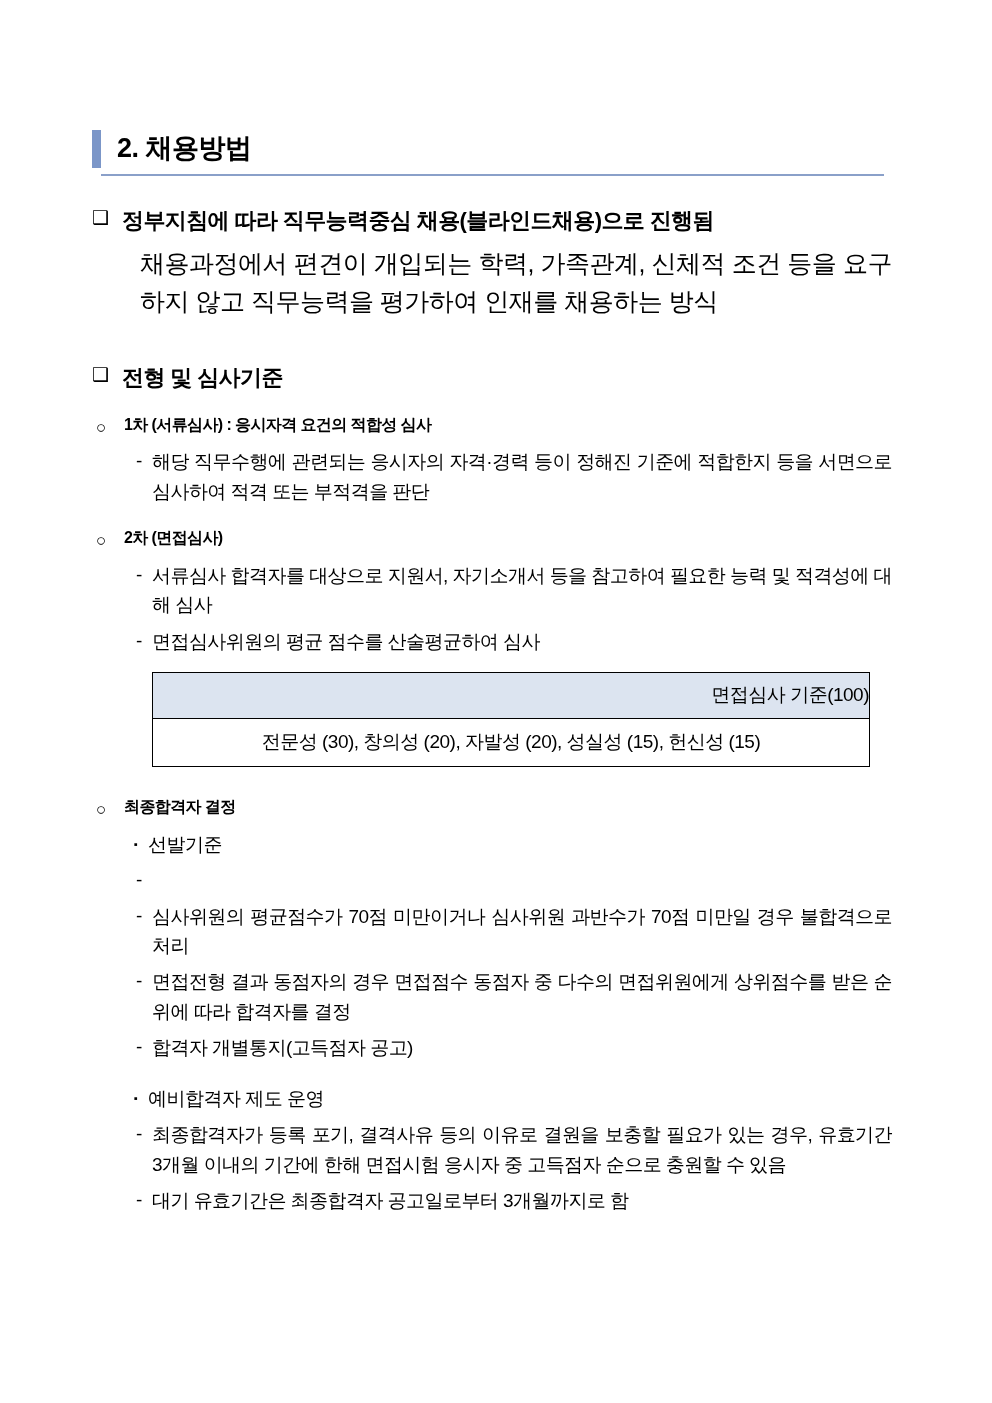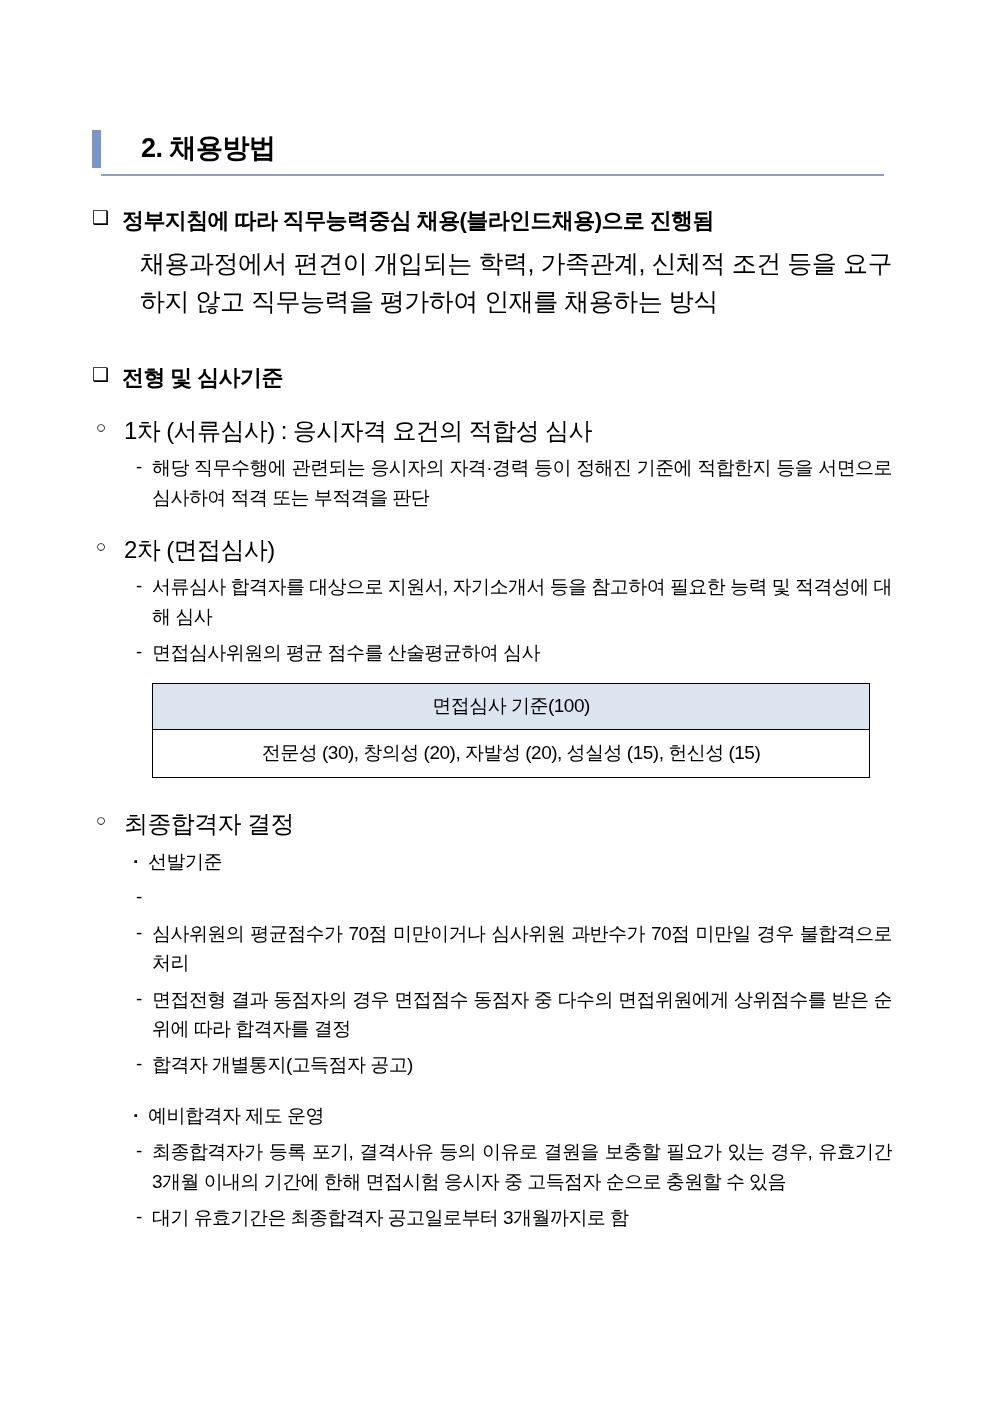--- a/index.html
+++ b/index.html
@@ -35,21 +35,20 @@
     height: 38px;
     background: #7b96c8;
     flex: 0 0 auto;
   }
   .section-title {
     font-size: 27px;
     font-weight: bold;
     letter-spacing: -0.5px;
     line-height: 1.1;
     padding-left: 2px;
-    margin-left: 24px;
   }
   .title-underline {
     height: 2px;
     background: #8aa0c9;
     margin: 4px 0 0 9px;
     width: 783px;
   }
 
   
   .lvl1 {
@@ -85,22 +84,22 @@
     margin-top: 22px;
   }
   .lvl2 .bullet {
     font-size: 17px;
     line-height: 1.5;
     width: 28px;
     flex: 0 0 auto;
     padding-left: 4px;
   }
   .lvl2 .text {
-    font-size: 24px;
-    font-weight: normal;
+    font-size: 16px;
+    font-weight: bold;
     letter-spacing: -0.6px;
     line-height: 1.3;
   }
 
   .lvl3 {
     display: flex;
     align-items: flex-start;
     margin-top: 7px;
     margin-left: 44px;
     max-width: 800px;
@@ -145,21 +144,21 @@
     border: 1.5px solid #000;
     border-collapse: collapse;
   }
   .crit-table th {
     background: #dce4f0;
     border-bottom: 1.5px solid #000;
     font-size: 19px;
     font-weight: normal;
     letter-spacing: -0.5px;
     padding: 9px 0 10px;
-    text-align: center;
+    text-align: right;
   }
   .crit-table td {
     font-size: 19px;
     letter-spacing: -0.5px;
     padding: 10px 5px 11px;
     text-align: center;
   }
 </style>
 </head>
 <body>

